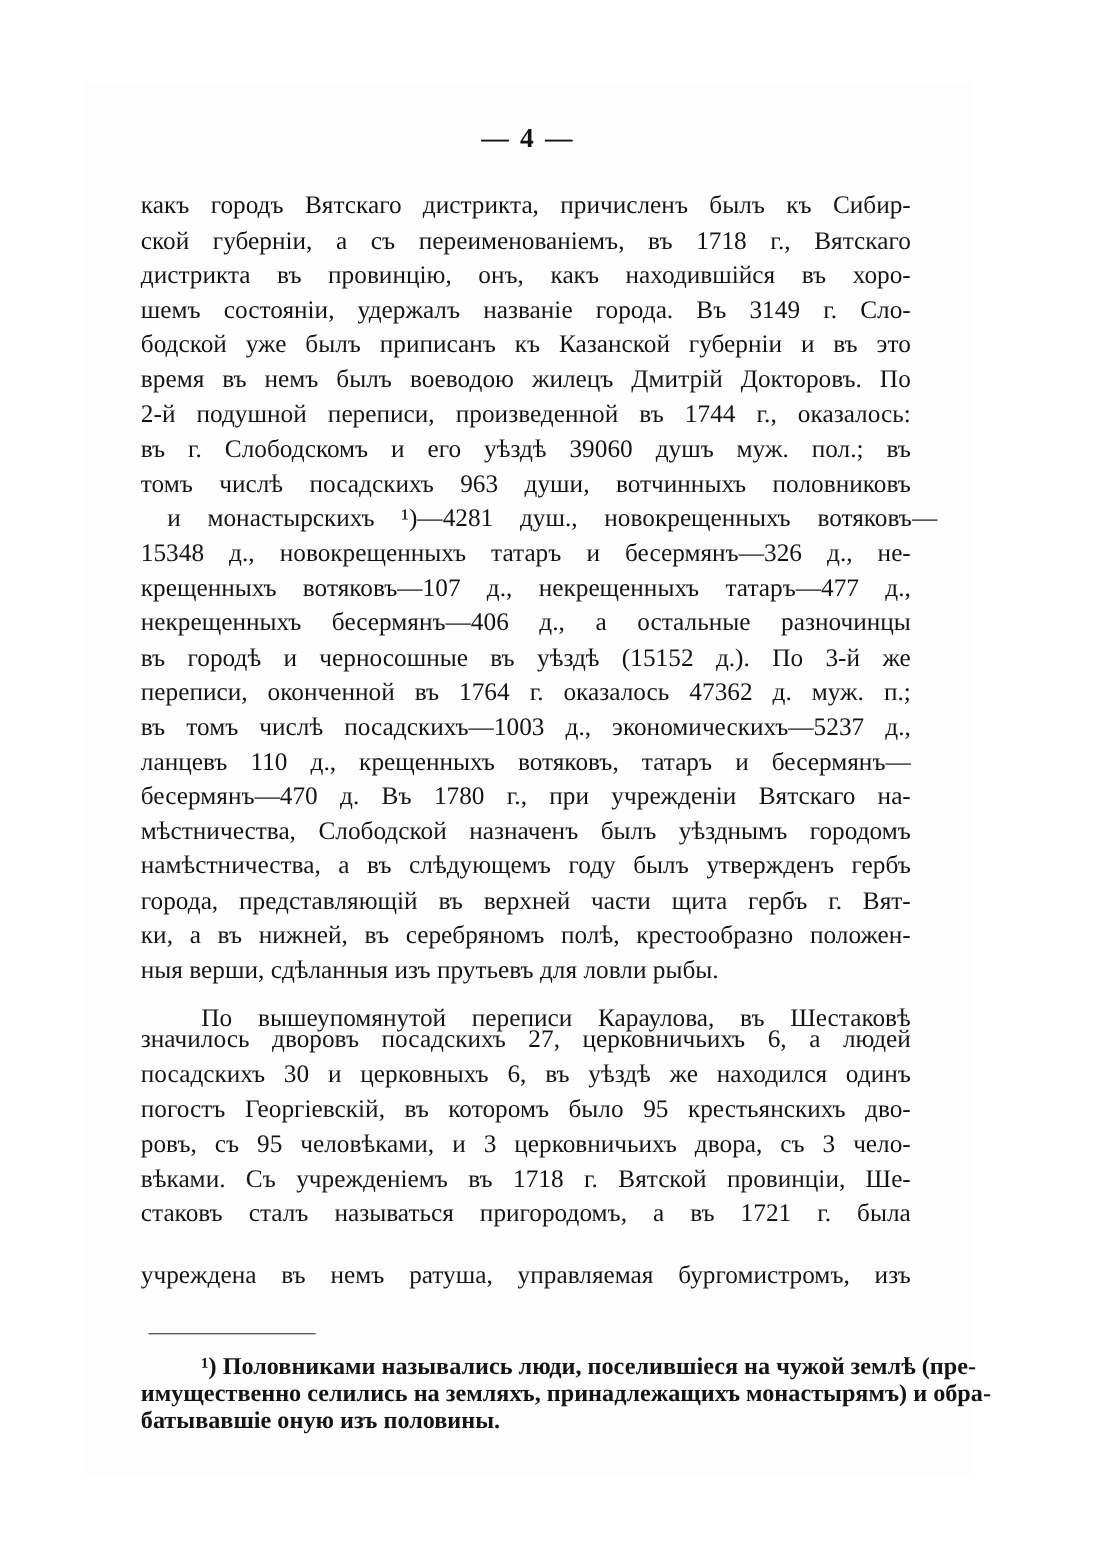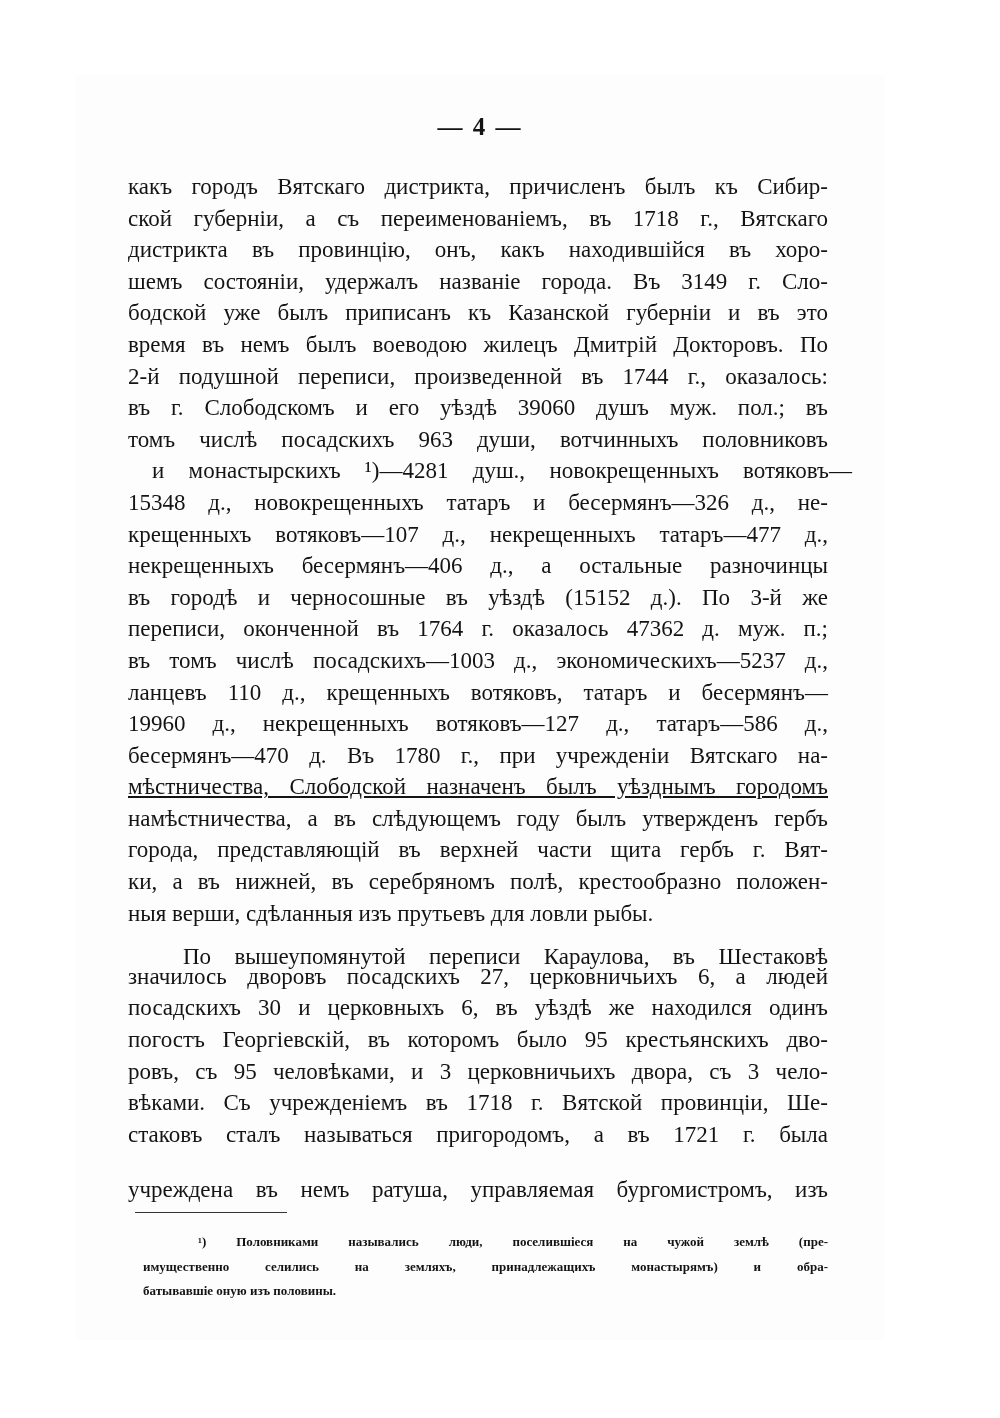--- a/index.html
+++ b/index.html
@@ -28,23 +28,22 @@
   .line-inner { display: inline-block; width: 100%; text-align: justify; text-align-last: justify; }
   .line.last .line-inner { text-align-last: left; }
   .footnote-rule {
     position: absolute; left: 135px; top: 1212px; width: 152px; height: 0;
     border-top: 1.5px solid #333;
   }
   .footnotes {
     position: absolute; left: 128px; top: 1230px; width: 700px;
   }
   .fn-line {
-    display: block; height: 24.5px; line-height: 24.5px; font-size: 13px; font-weight: bold;
+    display: block; height: 24.5px; line-height: 24.5px; font-size: 22px; font-weight: bold;
     white-space: nowrap;
-    margin-left: 15px;
   }
   .fn-line .line-inner { text-align: justify; text-align-last: justify; }
   .fn-line.last .line-inner { text-align-last: left; }
   .fn-line.indent { padding-left: 55px; }
 </style>
 </head>
 <body>
 
 <div class="page-sheet"></div>
 
@@ -61,23 +60,22 @@
   <span class="line"><span class="line-inner" style="width: 100%;">въ г. Слободскомъ и его уѣздѣ 39060 душъ муж. пол.; въ</span></span>
   <span class="line"><span class="line-inner" style="width: 100%;">томъ числѣ посадскихъ 963 души, вотчинныхъ половниковъ</span></span>
   <span class="line"><span class="line-inner" style="width: 100%; margin-left: 24px;">и монастырскихъ ¹)—4281 душ., новокрещенныхъ вотяковъ—</span></span>
   <span class="line"><span class="line-inner" style="width: 100%;">15348 д., новокрещенныхъ татаръ и бесермянъ—326 д., не-</span></span>
   <span class="line"><span class="line-inner" style="width: 100%;">крещенныхъ вотяковъ—107 д., некрещенныхъ татаръ—477 д.,</span></span>
   <span class="line"><span class="line-inner" style="width: 100%;">некрещенныхъ бесермянъ—406 д., а остальные разночинцы</span></span>
   <span class="line"><span class="line-inner" style="width: 100%;">въ городѣ и черносошные въ уѣздѣ (15152 д.). По 3-й же</span></span>
   <span class="line"><span class="line-inner" style="width: 100%;">переписи, оконченной въ 1764 г. оказалось 47362 д. муж. п.;</span></span>
   <span class="line"><span class="line-inner" style="width: 100%;">въ томъ числѣ посадскихъ—1003 д., экономическихъ—5237 д.,</span></span>
   <span class="line"><span class="line-inner" style="width: 100%;">ланцевъ 110 д., крещенныхъ вотяковъ, татаръ и бесермянъ—</span></span>
-  <span class="line"><span class="line-inner" style="width: 100%;">19960 д., некрещенныхъ вотяковъ—127 д., татаръ—586 д.,</span></span>
   <span class="line"><span class="line-inner" style="width: 100%;">бесермянъ—470 д. Въ 1780 г., при учрежденіи Вятскаго на-</span></span>
-  <span class="line"><span class="line-inner" style="width: 100%; text-decoration: underline;">мѣстничества, Слободской назначенъ былъ уѣзднымъ городомъ</span></span>
+  <span class="line"><span class="line-inner" style="width: 100%;">мѣстничества, Слободской назначенъ былъ уѣзднымъ городомъ</span></span>
   <span class="line"><span class="line-inner" style="width: 100%;">намѣстничества, а въ слѣдующемъ году былъ утвержденъ гербъ</span></span>
   <span class="line"><span class="line-inner" style="width: 100%;">города, представляющій въ верхней части щита гербъ г. Вят-</span></span>
   <span class="line"><span class="line-inner" style="width: 100%;">ки, а въ нижней, въ серебряномъ полѣ, крестообразно положен-</span></span>
   <span class="line last"><span class="line-inner" style="width: 100%;">ныя верши, сдѣланныя изъ прутьевъ для ловли рыбы.</span></span>
   <span class="line indent"><span class="line-inner" style="width: 100%; margin-top: 12px;">По вышеупомянутой переписи Караулова, въ Шестаковѣ</span></span>
   <span class="line"><span class="line-inner" style="width: 100%;">значилось дворовъ посадскихъ 27, церковничьихъ 6, а людей</span></span>
   <span class="line"><span class="line-inner" style="width: 100%;">посадскихъ 30 и церковныхъ 6, въ уѣздѣ же находился одинъ</span></span>
   <span class="line"><span class="line-inner" style="width: 100%;">погостъ Георгіевскій, въ которомъ было 95 крестьянскихъ дво-</span></span>
   <span class="line"><span class="line-inner" style="width: 100%;">ровъ, съ 95 человѣками, и 3 церковничьихъ двора, съ 3 чело-</span></span>
   <span class="line"><span class="line-inner" style="width: 100%;">вѣками. Съ учрежденіемъ въ 1718 г. Вятской провинціи, Ше-</span></span>

